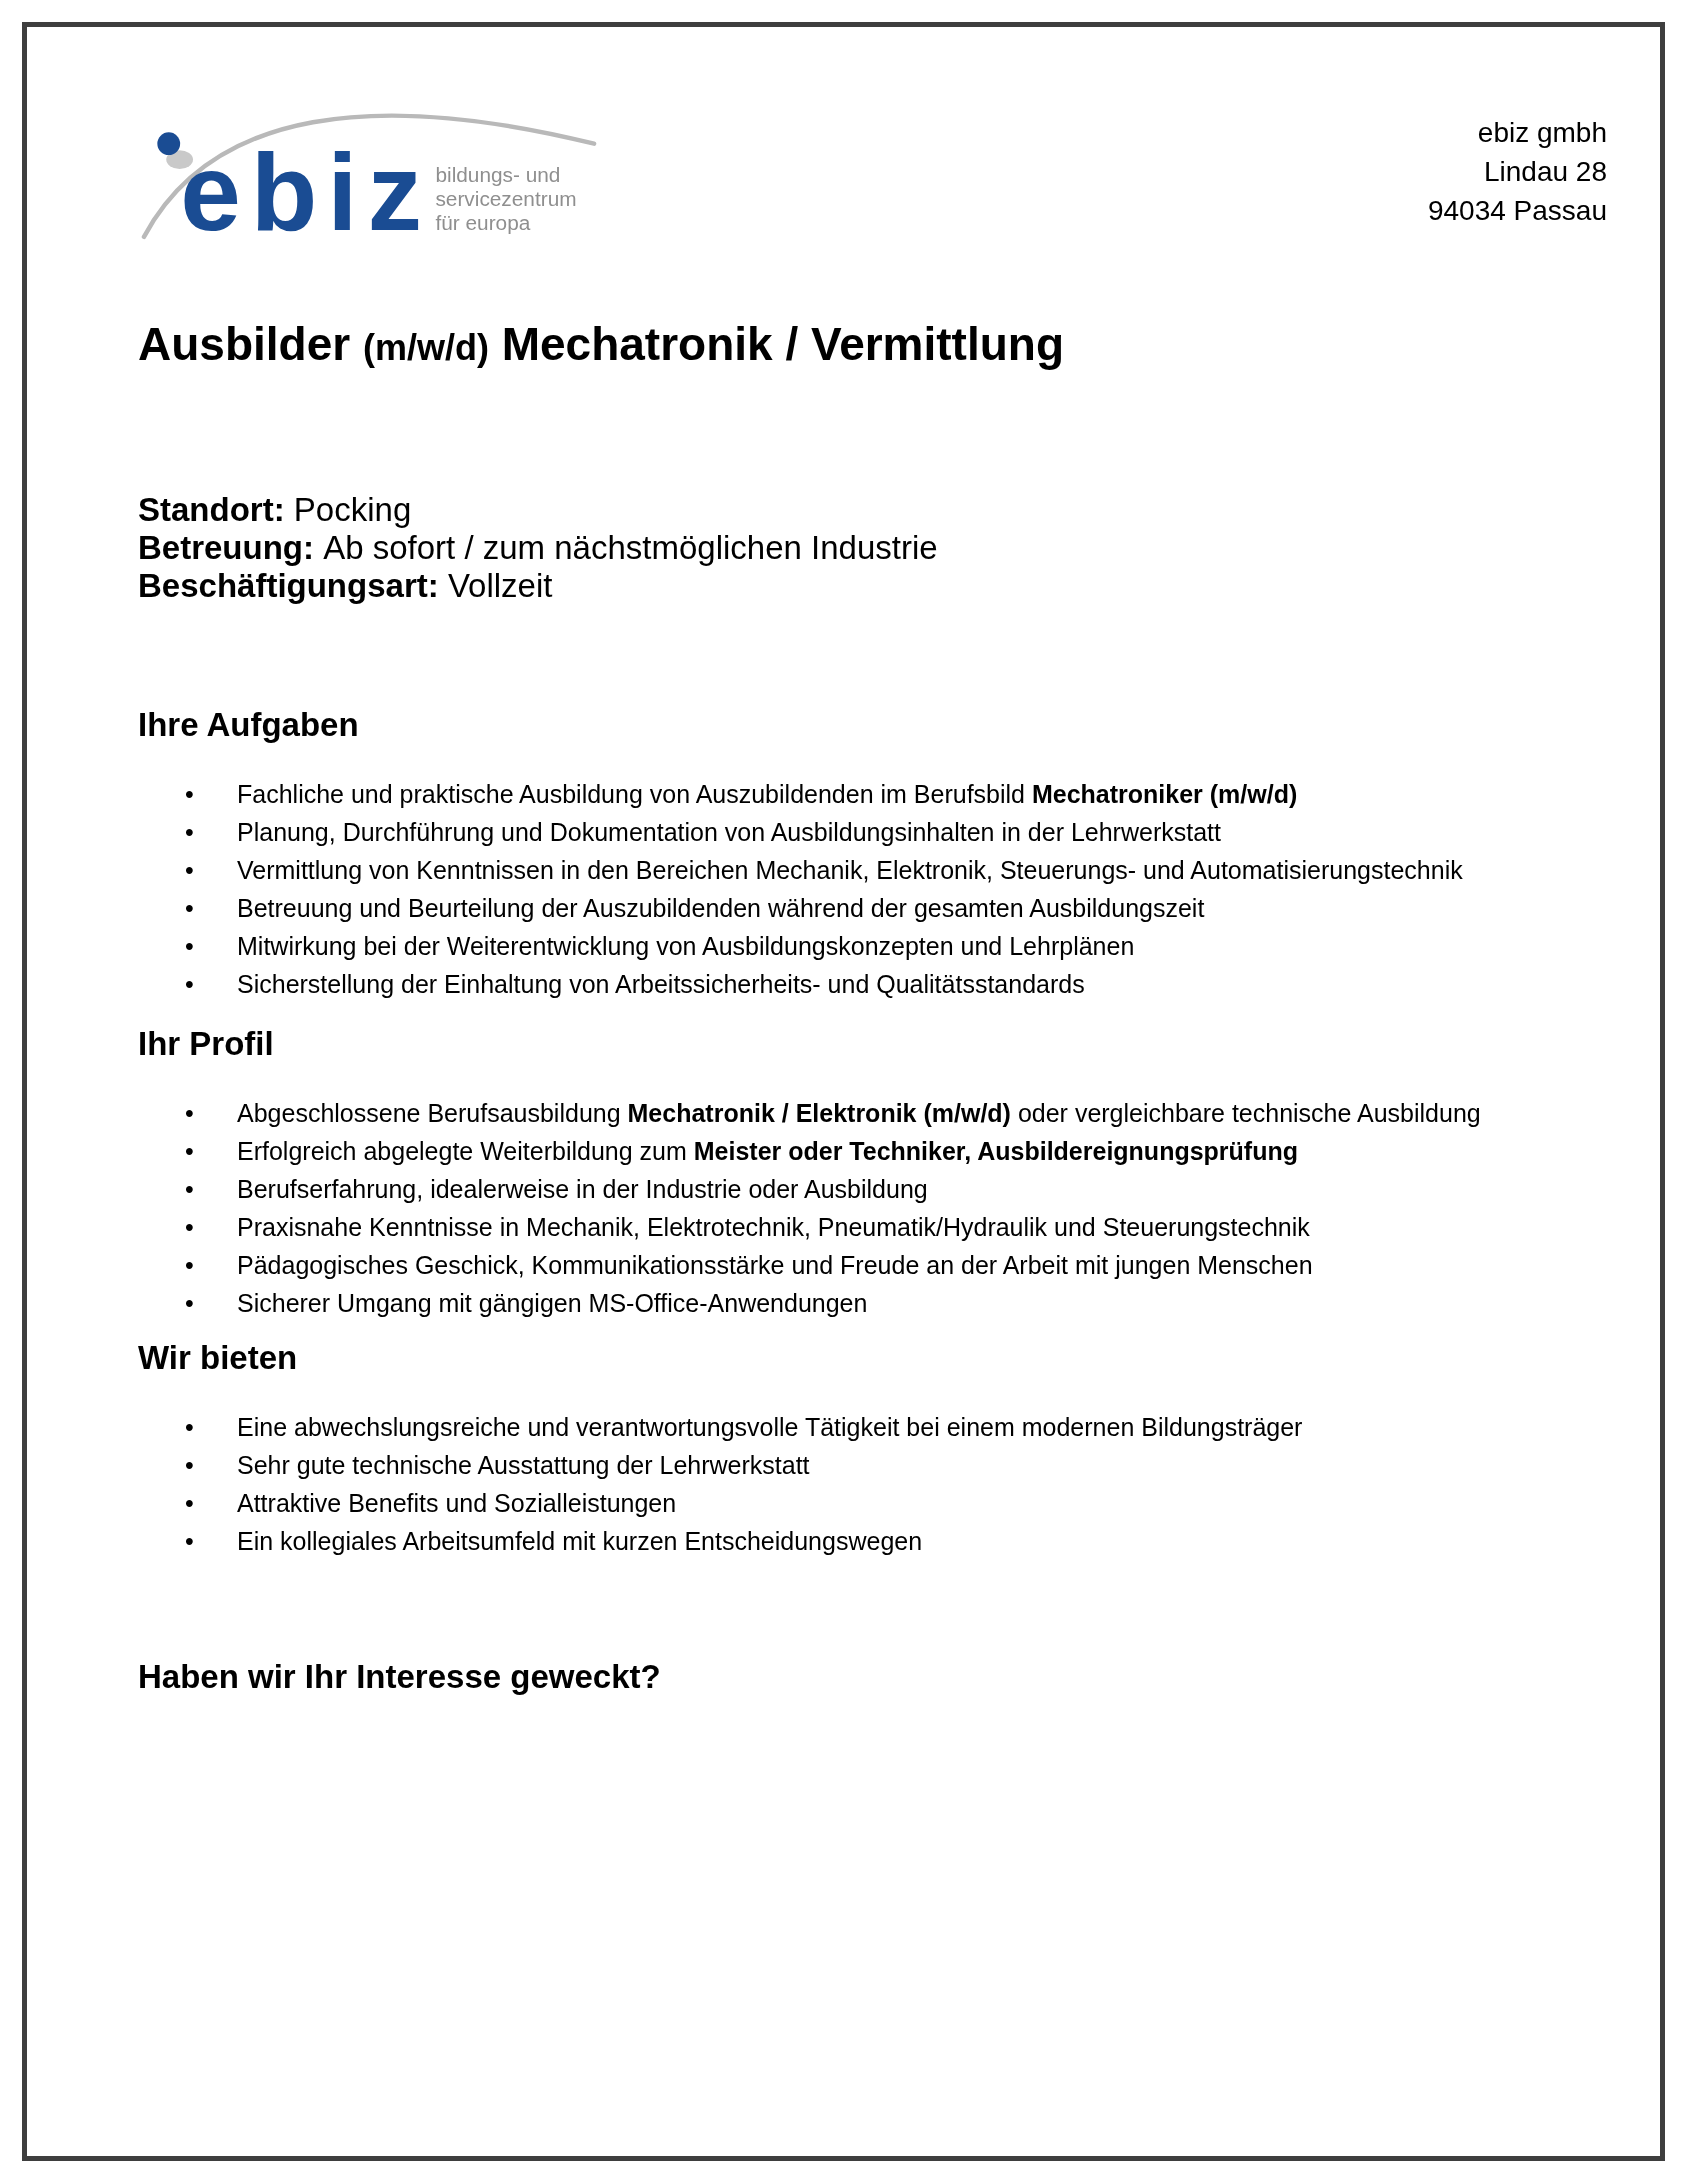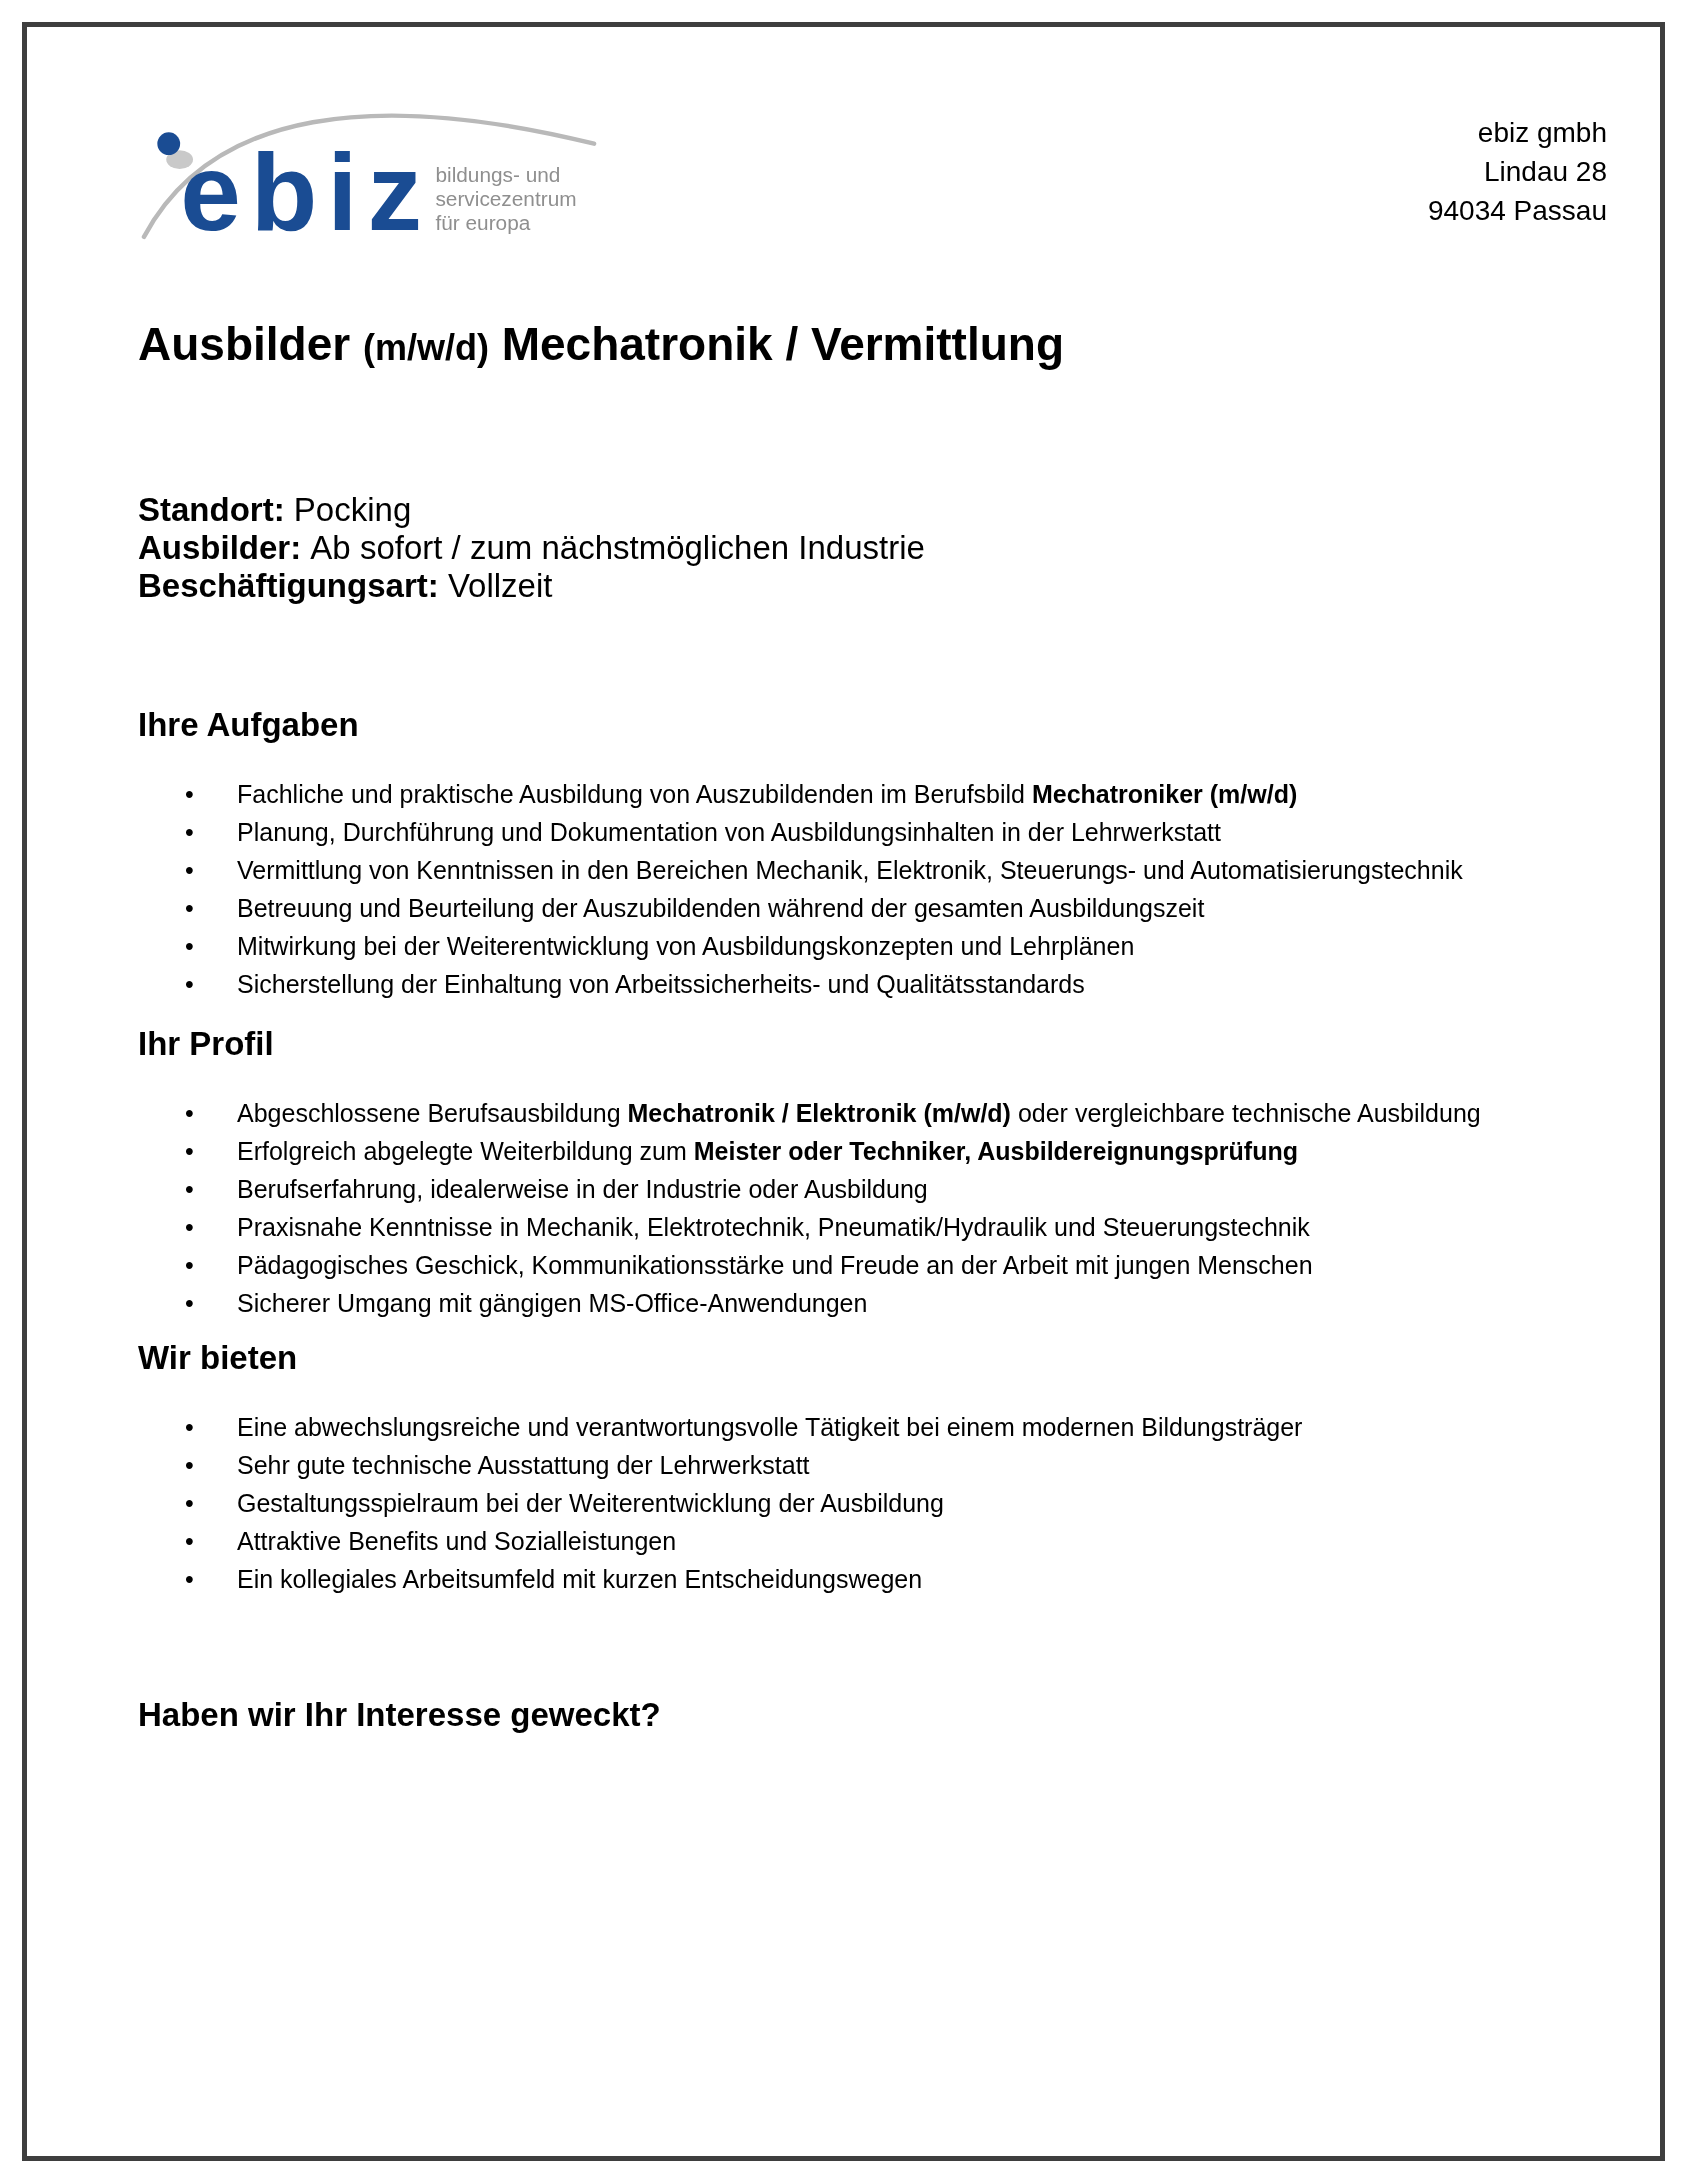--- a/index.html
+++ b/index.html
@@ -93,21 +93,21 @@
       <div>ebiz gmbh</div>
       <div>Lindau 28</div>
       <div>94034 Passau</div>
     </div>
   </div>
 
   <h1 class="job-title"><span class="b">Ausbilder </span><span class="small">(m/w/d)</span><span class="b"> Mechatronik / Vermittlung</span></h1>
 
   <div class="meta">
     <p><span class="b">Standort: </span><span>Pocking</span></p>
-    <p><span class="b">Ausbilder: </span><span>Ab sofort / zum nächstmöglichen Industrie</span></p>
+    <p><span class="b">Betreuung: </span><span>Ab sofort / zum nächstmöglichen Industrie</span></p>
     <p><span class="b">Beschäftigungsart: </span><span>Vollzeit</span></p>
   </div>
 
   <h2 class="h-aufgaben">Ihre Aufgaben</h2>
   <ul class="bullets">
       <li><span>Fachliche und praktische Ausbildung von Auszubildenden im Berufsbild </span><span class="b">Mechatroniker (m/w/d)</span></li>
       <li><span>Planung, Durchführung und Dokumentation von Ausbildungsinhalten in der Lehrwerkstatt</span></li>
       <li><span>Vermittlung von Kenntnissen in den Bereichen Mechanik, Elektronik, Steuerungs- und Automatisierungstechnik</span></li>
       <li><span>Betreuung und Beurteilung der Auszubildenden während der gesamten Ausbildungszeit</span></li>
       <li><span>Mitwirkung bei der Weiterentwicklung von Ausbildungskonzepten und Lehrplänen</span></li>
@@ -121,21 +121,20 @@
       <li><span>Berufserfahrung, idealerweise in der Industrie oder Ausbildung</span></li>
       <li><span>Praxisnahe Kenntnisse in Mechanik, Elektrotechnik, Pneumatik/Hydraulik und Steuerungstechnik</span></li>
       <li><span>Pädagogisches Geschick, Kommunikationsstärke und Freude an der Arbeit mit jungen Menschen</span></li>
       <li><span>Sicherer Umgang mit gängigen MS-Office-Anwendungen</span></li>
     </ul>
 
   <h2 class="h-bieten">Wir bieten</h2>
   <ul class="bullets">
       <li><span>Eine abwechslungsreiche und verantwortungsvolle Tätigkeit bei einem modernen Bildungsträger</span></li>
       <li><span>Sehr gute technische Ausstattung der Lehrwerkstatt</span></li>
-      <li><span>Gestaltungsspielraum bei der Weiterentwicklung der Ausbildung</span></li>
       <li><span>Attraktive Benefits und Sozialleistungen</span></li>
       <li><span>Ein kollegiales Arbeitsumfeld mit kurzen Entscheidungswegen</span></li>
     </ul>
 
   <h2 class="h-closing">Haben wir Ihr Interesse geweckt?</h2>
 
 </div>
 
 
 </body></html>

